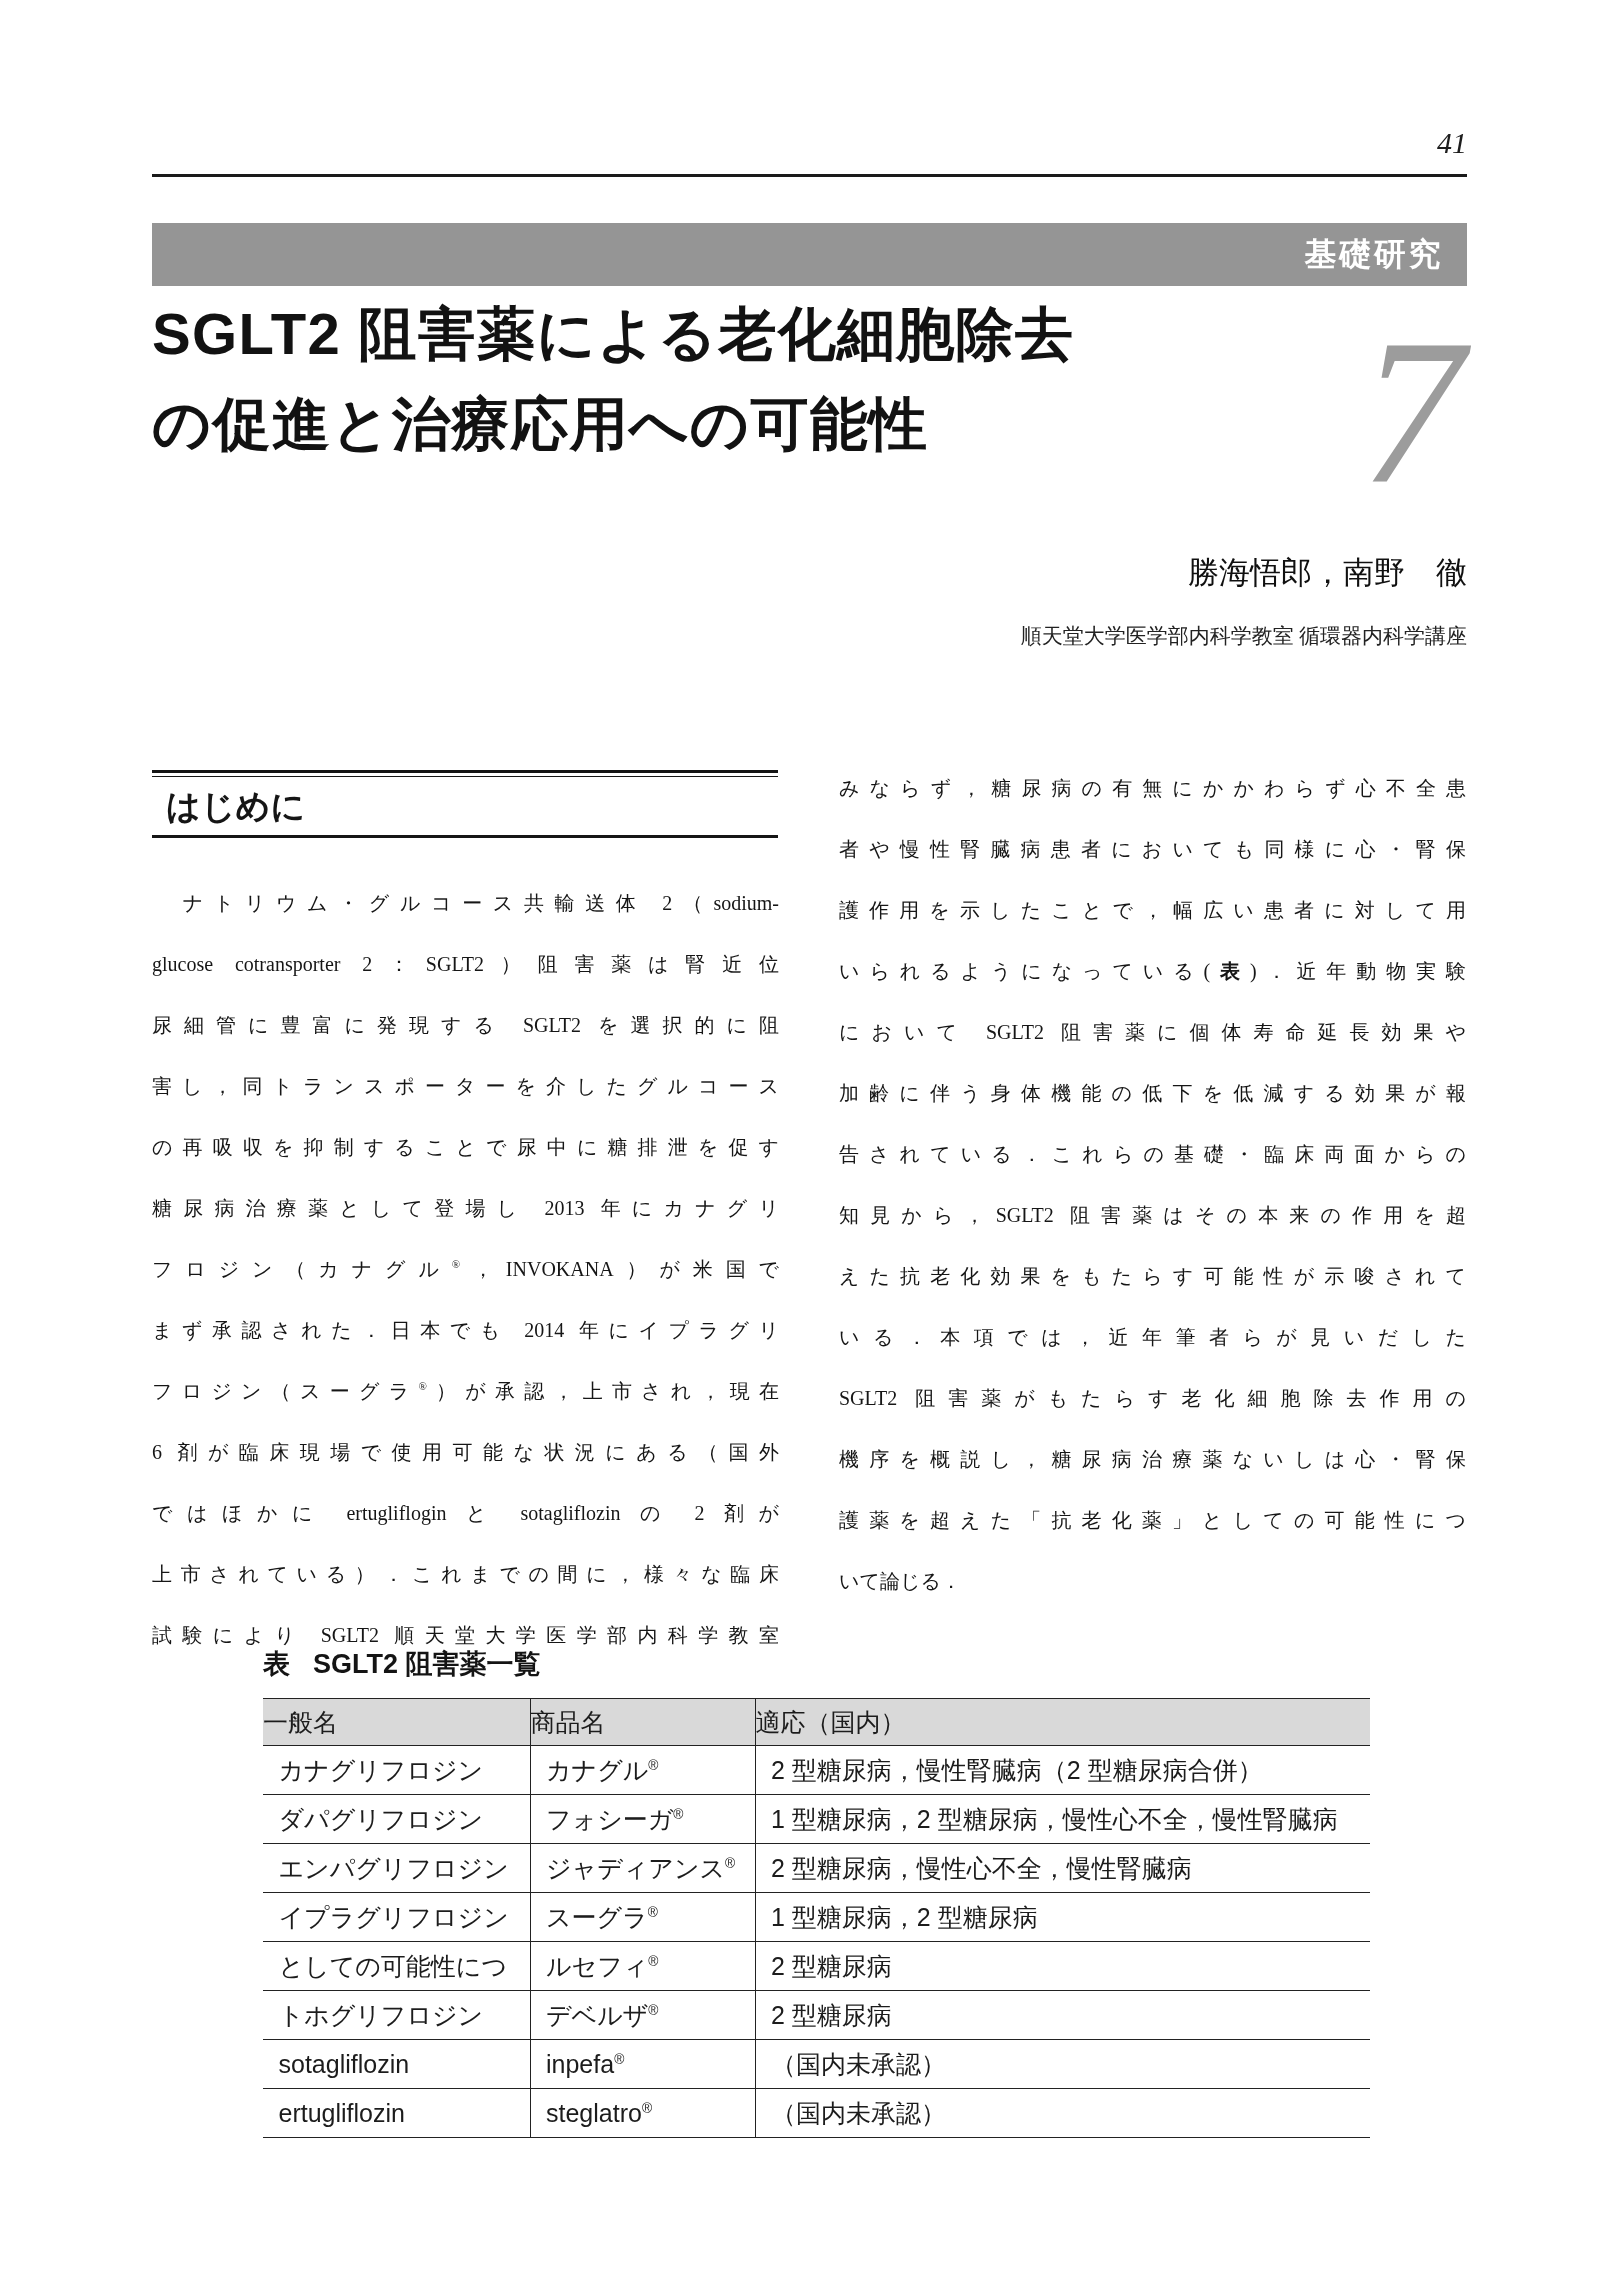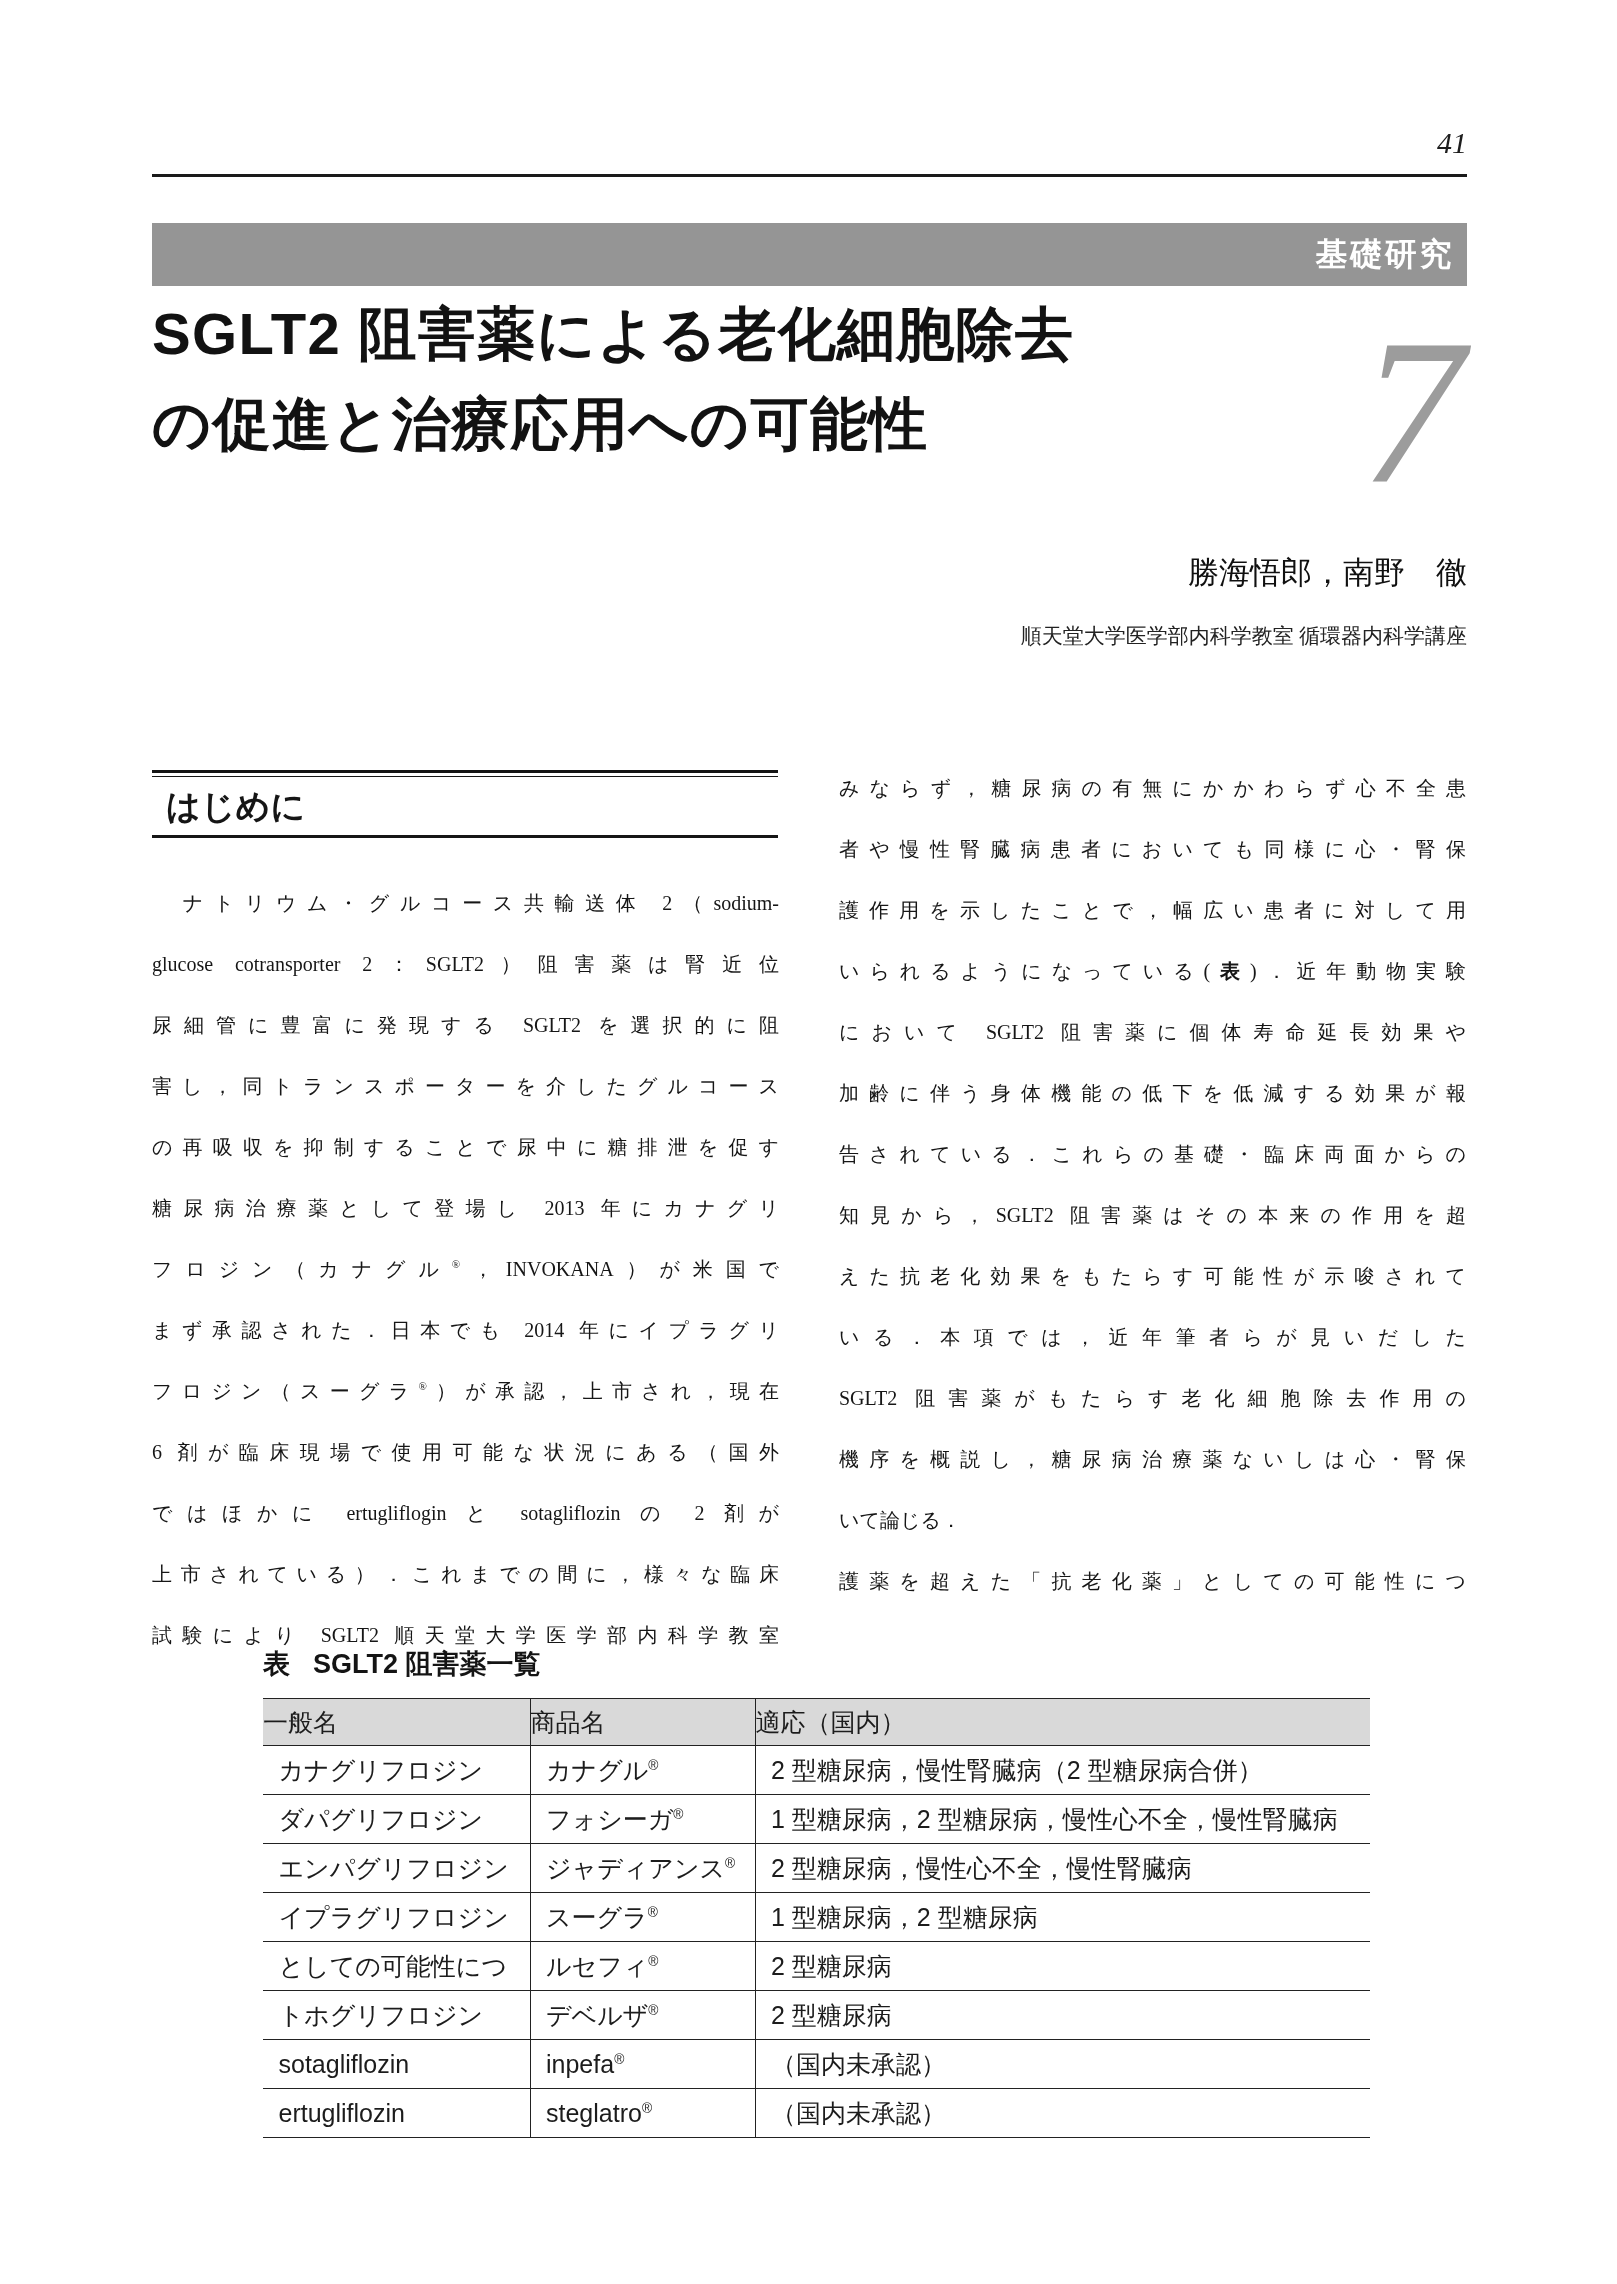--- a/index.html
+++ b/index.html
@@ -12,21 +12,21 @@
     --text:#161616;
   }
   html,body{margin:0;padding:0;background:#ffffff;}
   .page{position:relative;width:1618px;height:2284px;background:#ffffff;overflow:hidden;}
 
   .pageno{position:absolute;top:127px;right:151px;font-family:var(--serif);font-style:italic;
     font-size:30px;color:#1d1d1d;line-height:32px;}
   .toprule{position:absolute;left:152px;width:1315px;top:174px;height:3.2px;background:var(--rule);}
 
   .badgebar{position:absolute;left:152px;width:1315px;top:223px;height:63px;background:var(--bar_bg);
-    display:flex;align-items:center;justify-content:flex-end;padding-right:13px;box-sizing:border-box;}
+    display:flex;align-items:center;justify-content:flex-end;padding-right:24px;box-sizing:border-box;}
   .badgebar .label{font-family:var(--sans);font-weight:bold;font-size:32px;color:#ffffff;letter-spacing:2.6px;}
 
   .title{position:absolute;left:152px;top:289px;width:1162px;font-family:var(--sans);font-weight:bold;
     font-size:58px;line-height:90px;color:#121212;letter-spacing:1.3px;}
   .chapter{position:absolute;right:154px;top:326px;font-family:var(--serif);font-style:italic;
     font-size:207px;line-height:174px;color:var(--chapter_gray);}
 
   .authors{position:absolute;right:151px;top:553px;font-family:Liberation Serif, serif;font-size:31px;color:#101010;line-height:39px;}
   .affil{position:absolute;right:151px;top:622px;font-family:var(--serif);font-size:21px;color:#222222;line-height:28px;}
 
@@ -108,22 +108,22 @@
       <div class="tline"><span>護作用を示したことで，幅広い患者に対して用</span></div>
       <div class="tline"><span>いられるようになっている(</span><span class="seg-b">表</span><span>)．近年動物実験</span></div>
       <div class="tline"><span>において SGLT2 阻害薬に個体寿命延長効果や</span></div>
       <div class="tline"><span>加齢に伴う身体機能の低下を低減する効果が報</span></div>
       <div class="tline"><span>告されている．これらの基礎・臨床両面からの</span></div>
       <div class="tline"><span>知見から，SGLT2 阻害薬はその本来の作用を超</span></div>
       <div class="tline"><span>えた抗老化効果をもたらす可能性が示唆されて</span></div>
       <div class="tline"><span>いる．本項では，近年筆者らが見いだした</span></div>
       <div class="tline"><span>SGLT2 阻害薬がもたらす老化細胞除去作用の</span></div>
       <div class="tline"><span>機序を概説し，糖尿病治療薬ないしは心・腎保</span></div>
+      <div class="tline"><span>護薬を超えた「抗老化薬」としての可能性につ</span></div>
       <div class="tline lastline"><span>いて論じる．</span></div>
-      <div class="tline"><span>護薬を超えた「抗老化薬」としての可能性につ</span></div>
     </div>
 
   <div class="tablecap">
     <span class="cap-label">表</span><span class="cap-title">SGLT2 阻害薬一覧</span>
   </div>
 
   <table class="drugs" id="drug-table">
     <colgroup>
         <col style="width:267px">
         <col style="width:225px">

